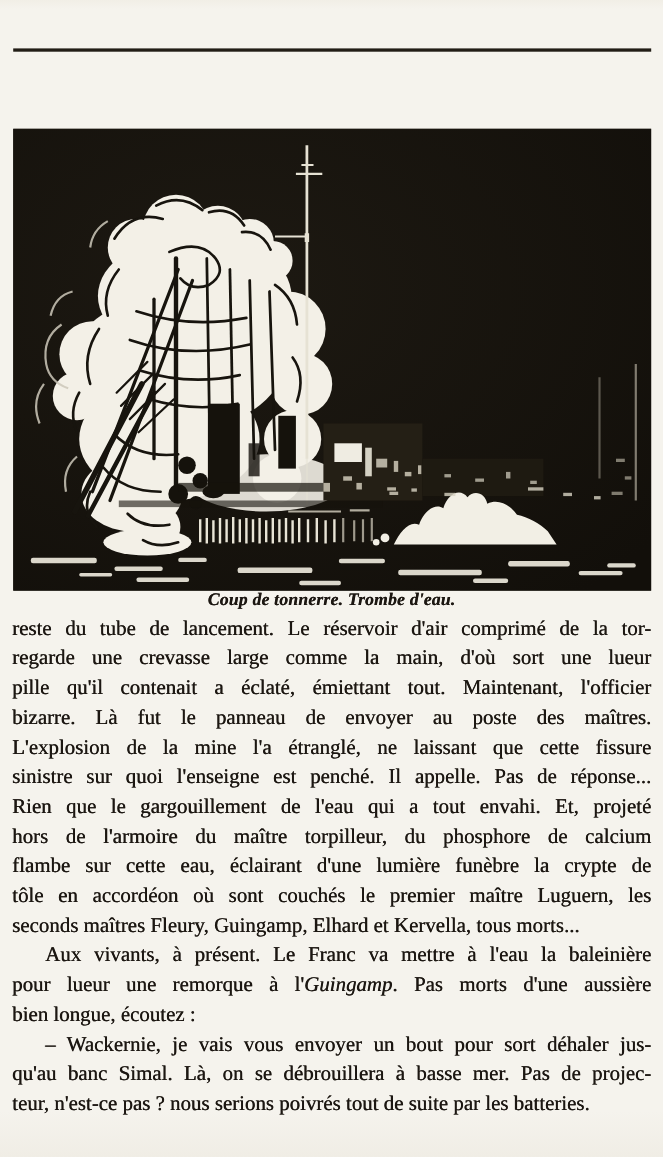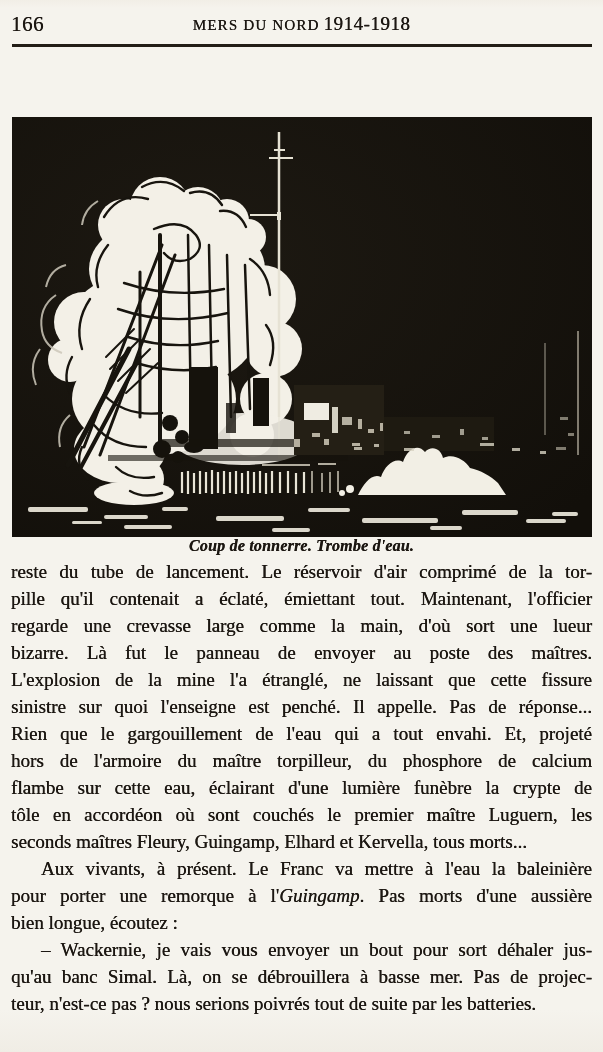--- a/index.html
+++ b/index.html
@@ -63,27 +63,20 @@
   }
   .bodytext .line.last{text-align-last:left;}
   .bodytext .para.indent .line.first{text-indent:30px;}
   .bodytext i{font-style:italic;}
 </style>
 </head>
 <body>
 
 <div class="page">
 
-  <div class="runhead">
-    <div class="pagenum">166</div>
-    <div class="runtitle">
-      <span class="caps">MERS DU NORD</span>
-      <span class="years">1914-1918</span>
-    </div>
-  </div>
   <div class="rule"></div>
 
   <div class="figure" role="img" aria-label="Gravure en noir et blanc : explosion nocturne, gerbe d'eau et de fumée blanche le long d'un torpilleur, mât et superstructures visibles, gerbe d'écume à droite">
     <svg viewBox="0 0 580 420" preserveAspectRatio="none">
       <defs>
         <radialGradient id="bgGrad" cx="35%" cy="35%" r="85%">
           <stop offset="0" stop-color="#1d1912"></stop>
           <stop offset="1" stop-color="#120f0a"></stop>
         </radialGradient>
       </defs>
@@ -250,34 +243,34 @@
         <rect x="60" y="404" width="30" height="3" rx="1.5"></rect>
       </g>
     </svg>
   </div>
 
   <div class="caption">Coup de tonnerre. Trombe d'eau.</div>
 
   <div class="bodytext">
       <div class="para">
         <div class="line first"><span>reste du tube de lancement. Le réservoir d'air comprimé de la tor-</span></div>
+        <div class="line"><span>regarde une crevasse large comme la main, d'où sort une lueur</span></div>
         <div class="line"><span>pille qu'il contenait a éclaté, émiettant tout. Maintenant, l'officier</span></div>
-        <div class="line"><span>regarde une crevasse large comme la main, d'où sort une lueur</span></div>
         <div class="line"><span>bizarre. Là fut le panneau de envoyer au poste des maîtres.</span></div>
         <div class="line"><span>L'explosion de la mine l'a étranglé, ne laissant que cette fissure</span></div>
         <div class="line"><span>sinistre sur quoi l'enseigne est penché. Il appelle. Pas de réponse...</span></div>
         <div class="line"><span>Rien que le gargouillement de l'eau qui a tout envahi. Et, projeté</span></div>
         <div class="line"><span>hors de l'armoire du maître torpilleur, du phosphore de calcium</span></div>
         <div class="line"><span>flambe sur cette eau, éclairant d'une lumière funèbre la crypte de</span></div>
         <div class="line"><span>tôle en accordéon où sont couchés le premier maître Luguern, les</span></div>
         <div class="line last"><span>seconds maîtres Fleury, Guingamp, Elhard et Kervella, tous morts...</span></div>
       </div>
       <div class="para indent">
         <div class="line first"><span>Aux vivants, à présent. Le Franc va mettre à l'eau la baleinière</span></div>
-        <div class="line"><span>pour porter une remorque à l'</span><i>Guingamp</i><span>. Pas morts d'une aussière</span></div>
+        <div class="line"><span>pour lueur une remorque à l'</span><i>Guingamp</i><span>. Pas morts d'une aussière</span></div>
         <div class="line last"><span>bien longue, écoutez :</span></div>
       </div>
       <div class="para indent">
         <div class="line first"><span>– Wackernie, je vais vous envoyer un bout pour sort déhaler jus-</span></div>
         <div class="line"><span>qu'au banc Simal. Là, on se débrouillera à basse mer. Pas de projec-</span></div>
         <div class="line last"><span>teur, n'est-ce pas ? nous serions poivrés tout de suite par les batteries.</span></div>
       </div>
     </div>
 
 </div>

